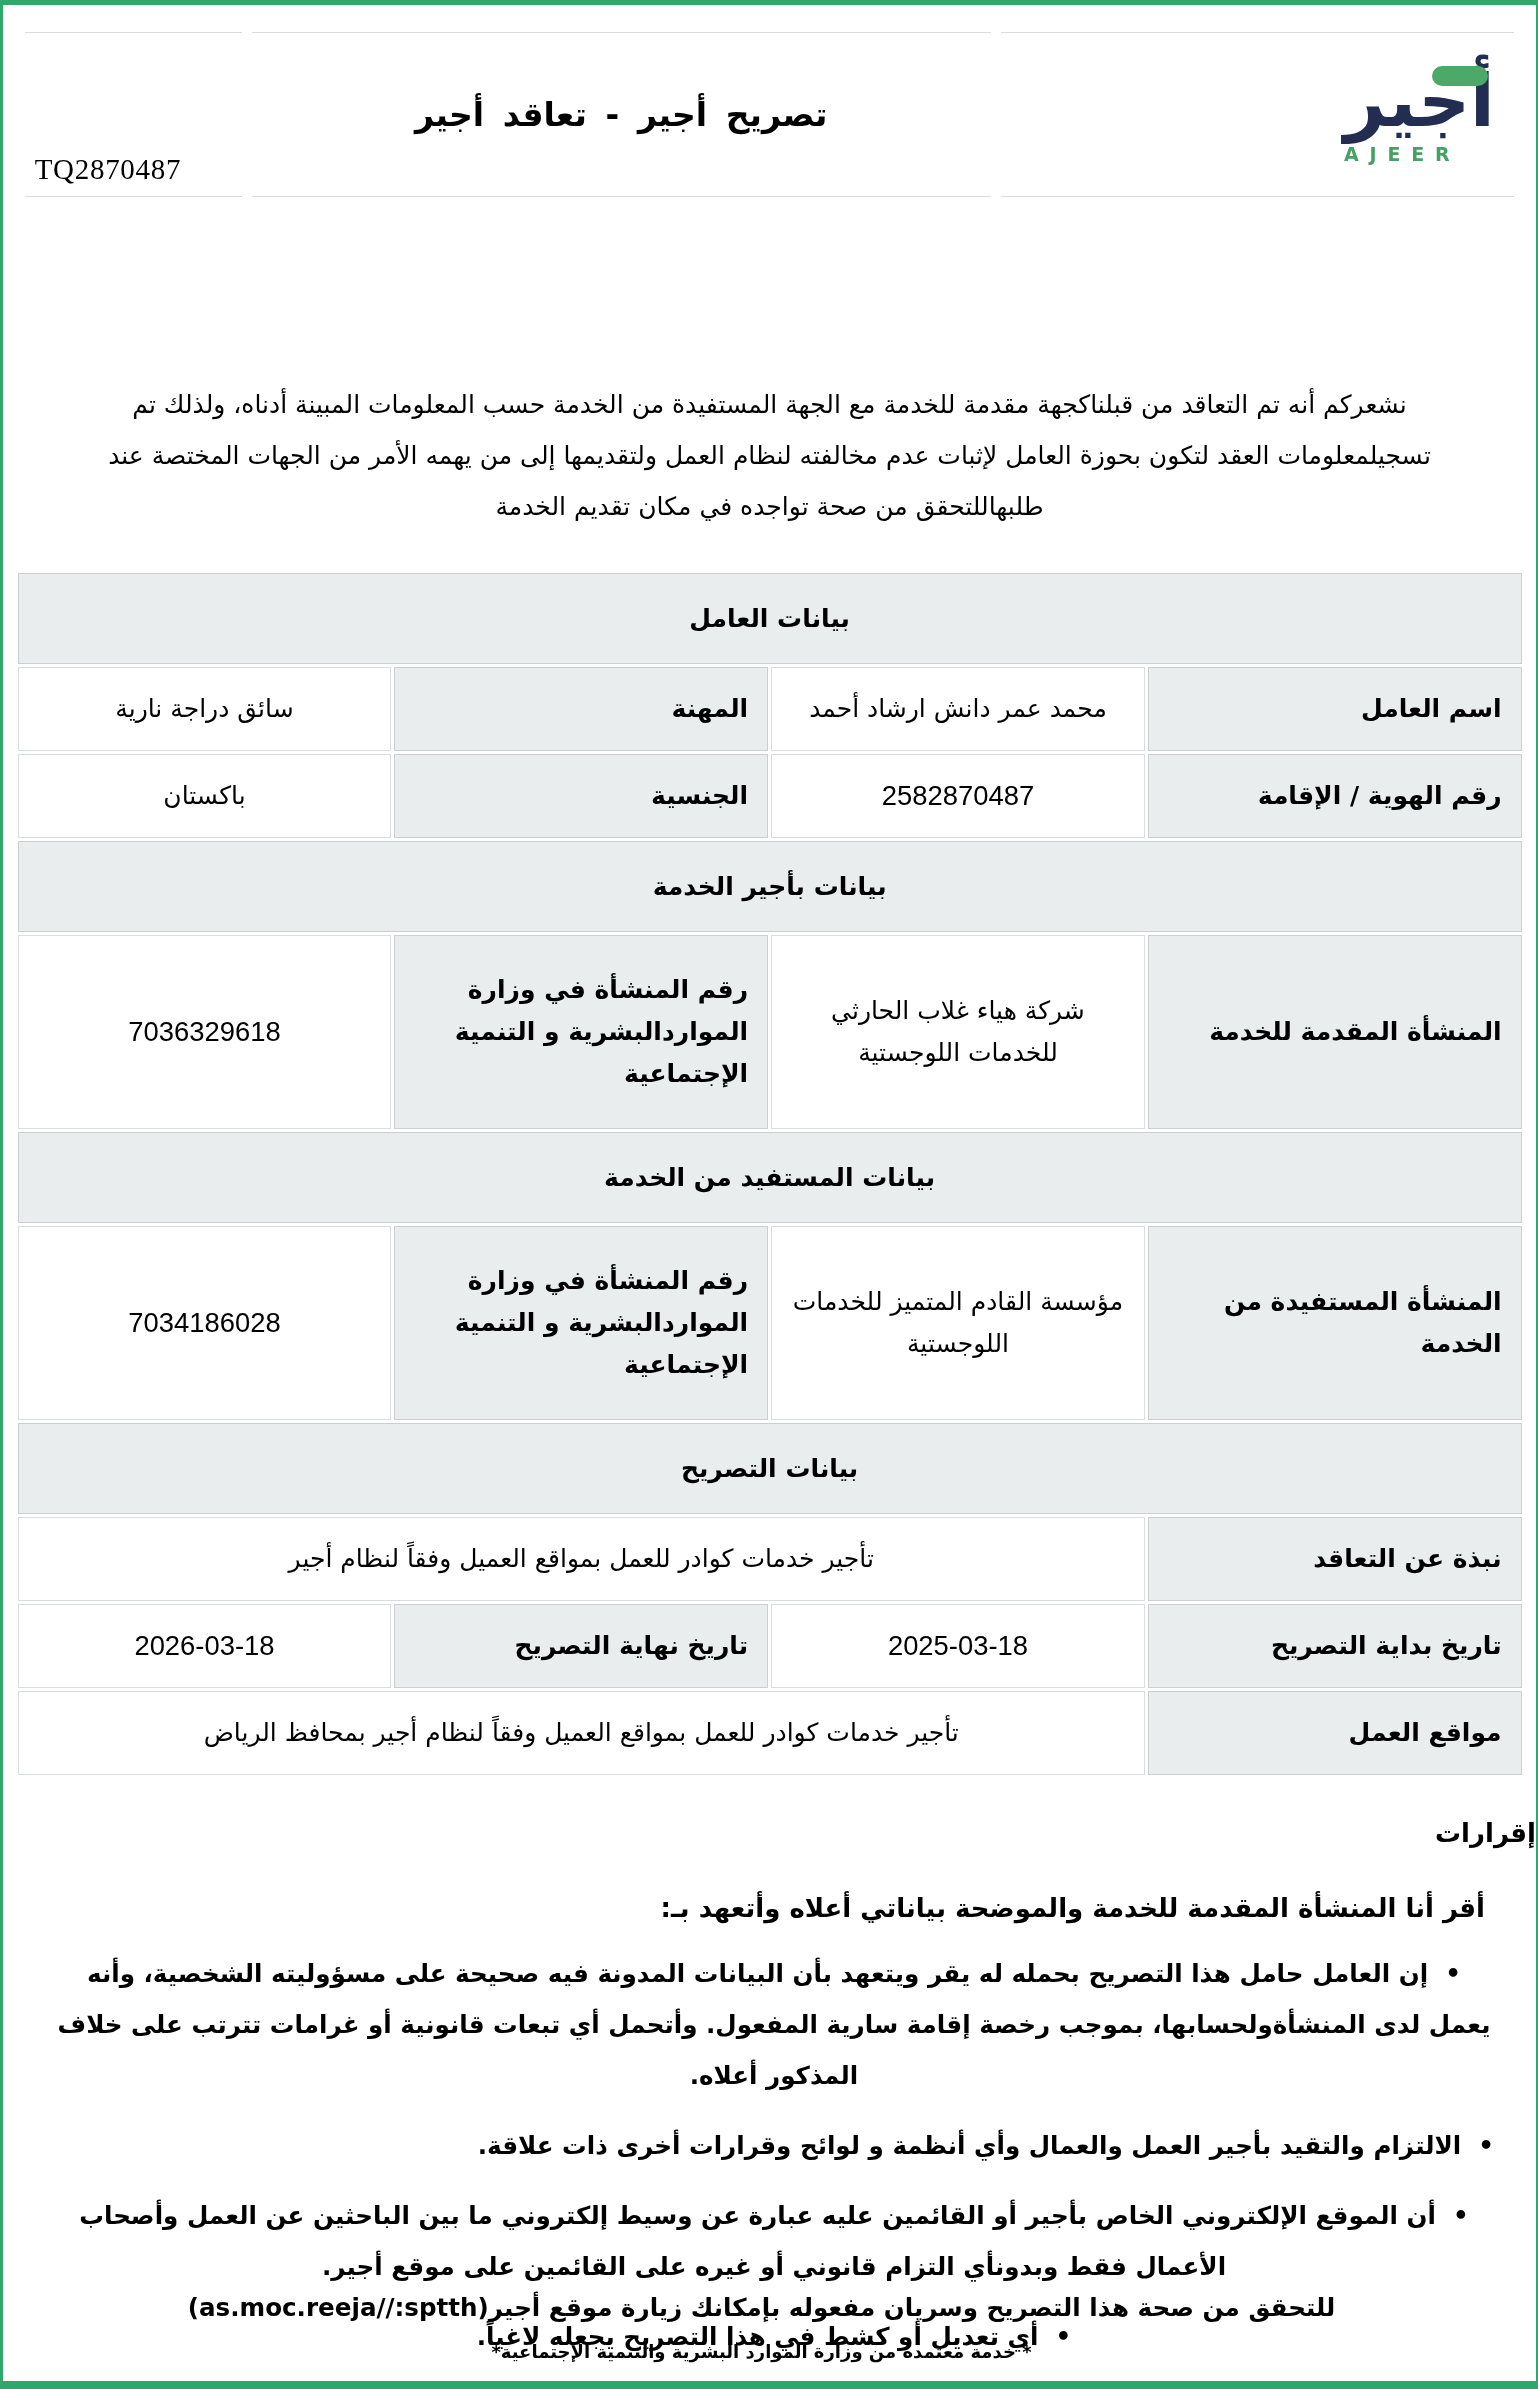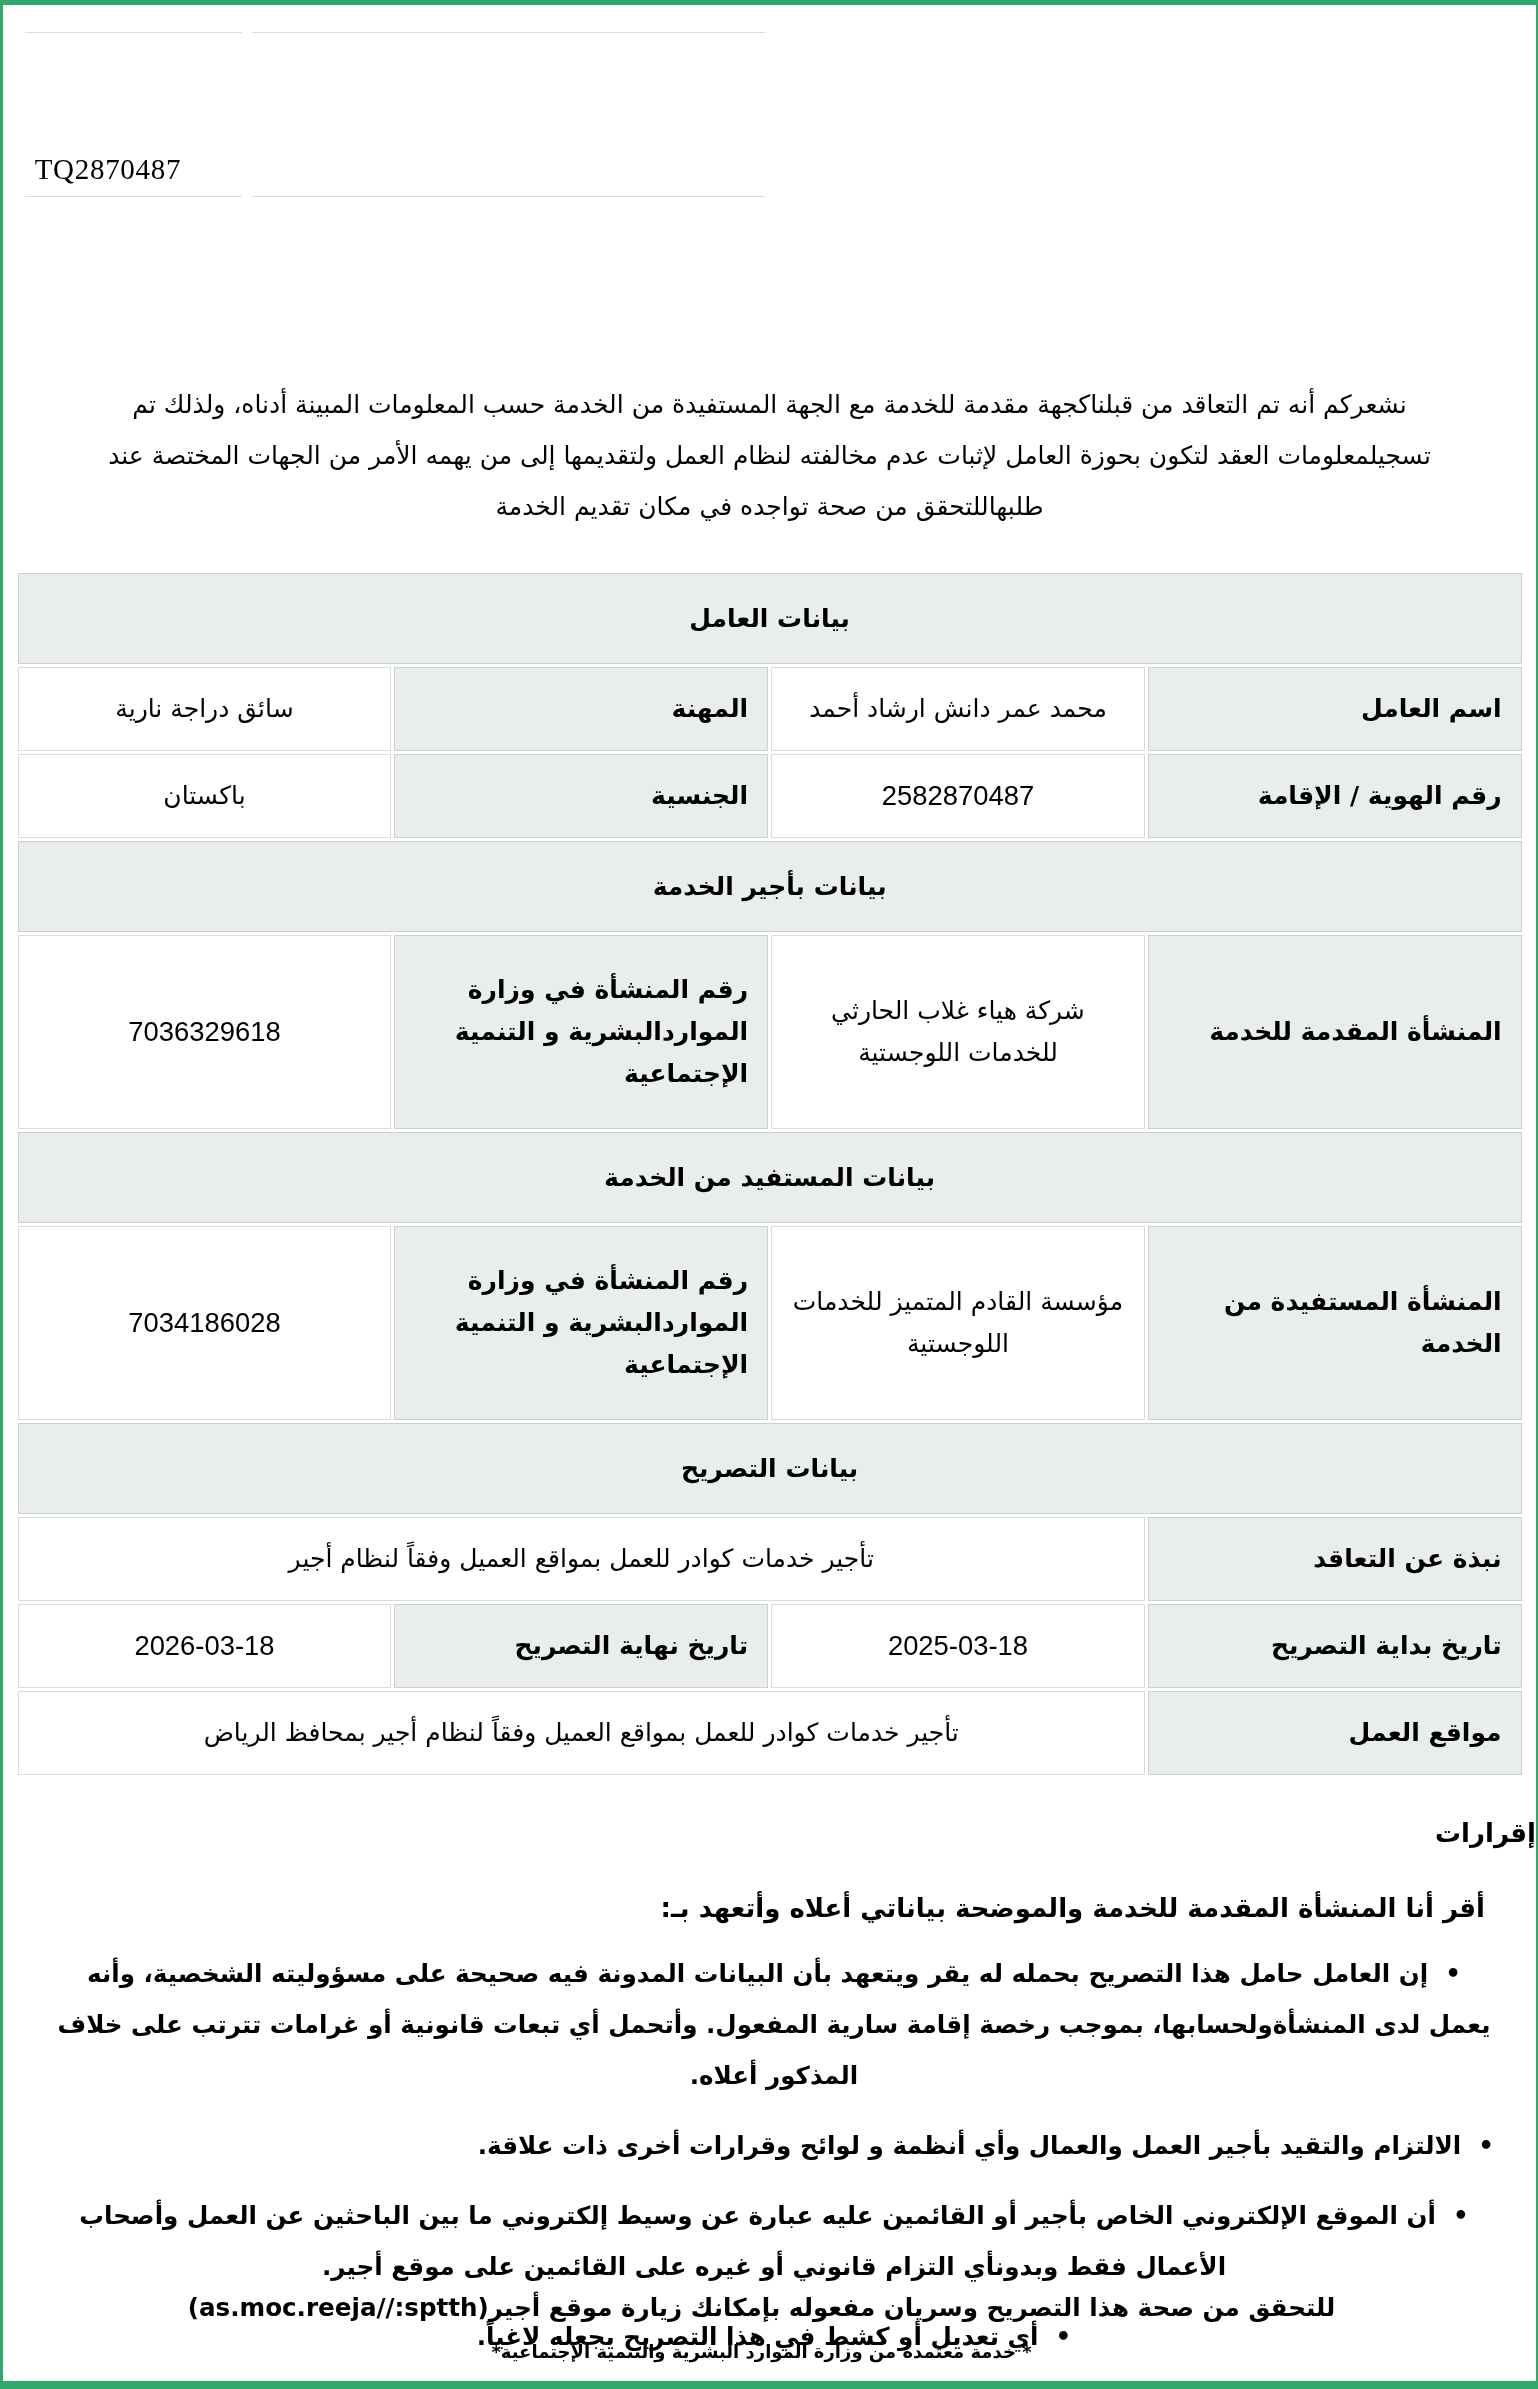--- a/index.html
+++ b/index.html
@@ -67,21 +67,29 @@
   .footer-verify { font-size:24.6px; }
   .footer-accredited { font-size:18px; margin-top:19px; }
 </style>
 </head>
 <body>
 
 <div class="header">
   <div class="hcell hcell-tq">
     <div class="tq-number">TQ2870487</div>
   </div>
+  <div class="hcell hcell-title">
+    <div class="doc-title">تصريح أجير - تعاقد أجير</div>
+  </div>
   <div class="hcell hcell-logos">
+    <div class="ajeer-logo">
+      <div class="ajeer-bar"></div>
+      <div class="ajeer-word">أجير</div>
+      <div class="ajeer-latin">AJEER</div>
+    </div>
   </div>
 </div>
 
 <p class="intro">نشعركم أنه تم التعاقد من قبلناكجهة مقدمة للخدمة مع الجهة المستفيدة من الخدمة حسب المعلومات المبينة أدناه، ولذلك تم تسجيلمعلومات العقد لتكون بحوزة العامل لإثبات عدم مخالفته لنظام العمل ولتقديمها إلى من يهمه الأمر من الجهات المختصة عند طلبهاللتحقق من صحة تواجده في مكان تقديم الخدمة</p>
 
 <table class="main-table">
   <colgroup>
       <col style="width:25%">
       <col style="width:25%">
       <col style="width:25%">

